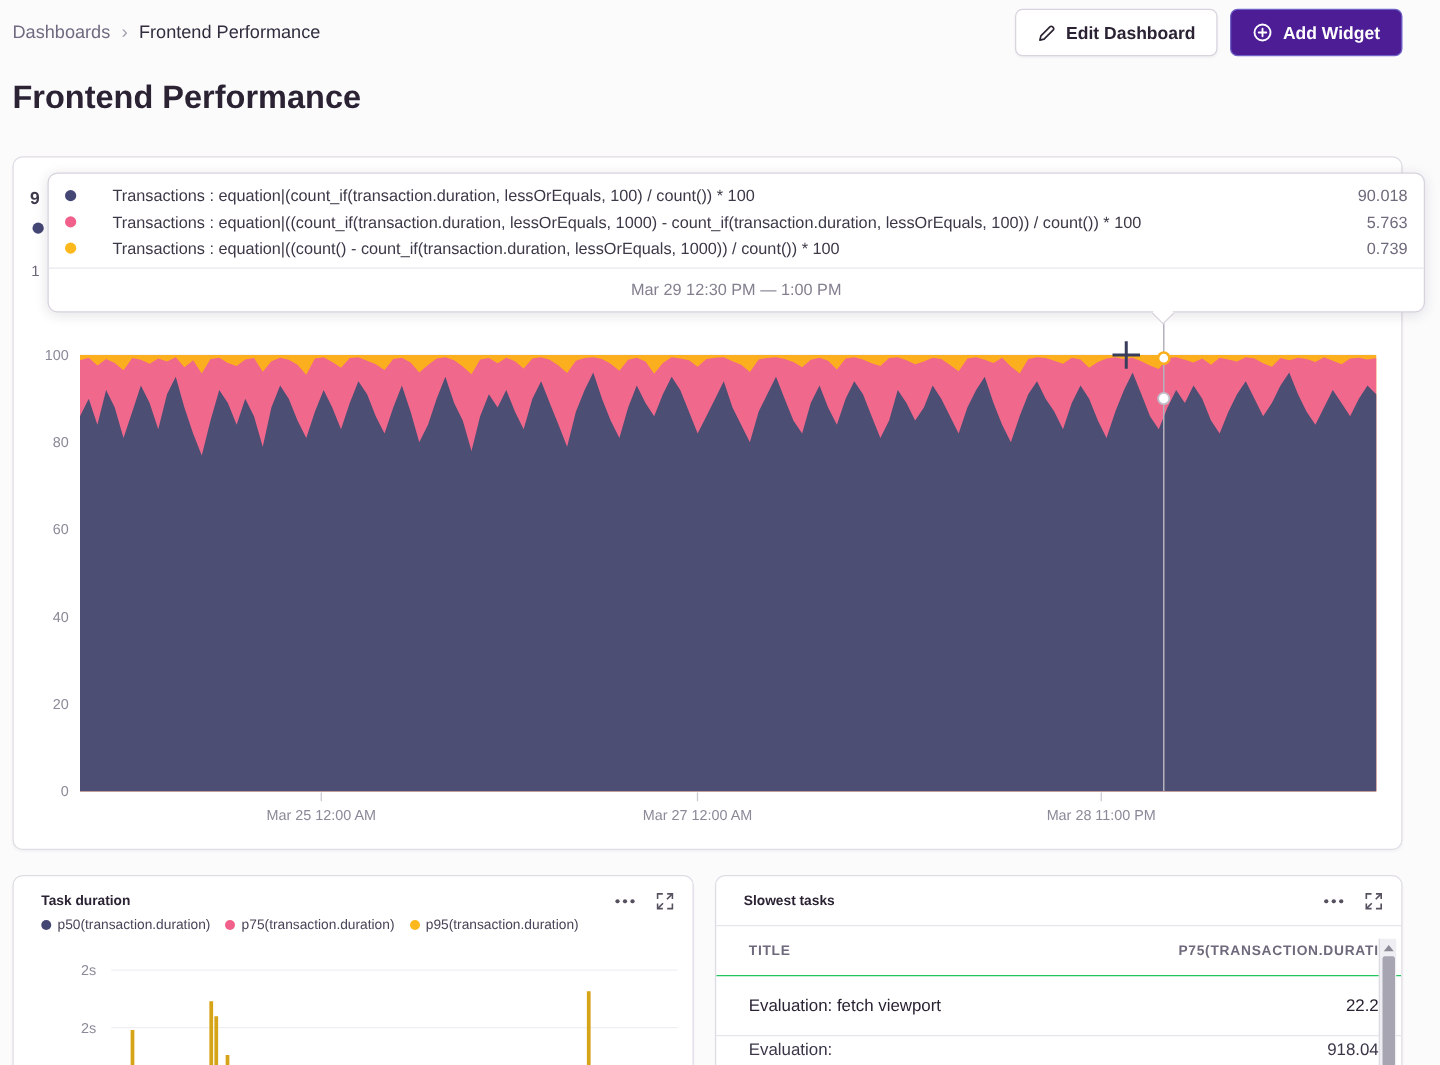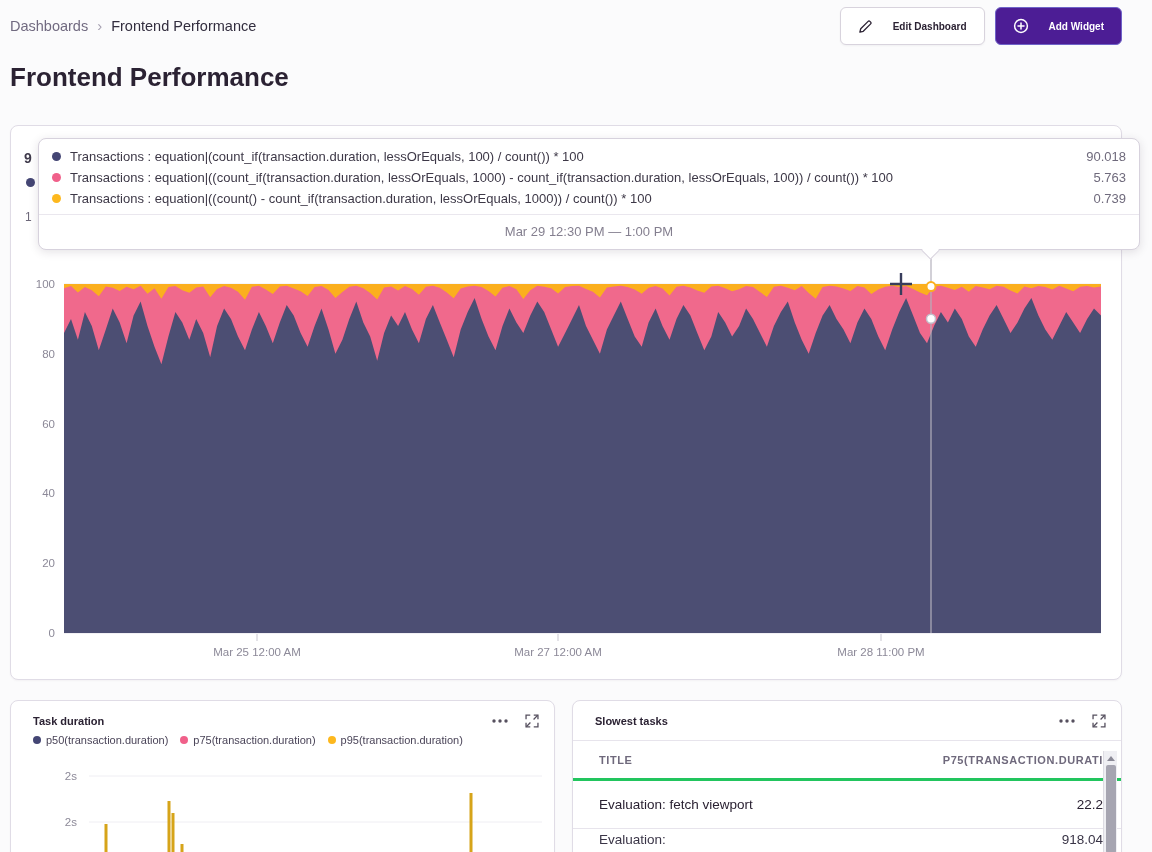--- a/index.html
+++ b/index.html
@@ -9,22 +9,22 @@
     background:#fbfbfc; color:#2b2233; position:relative;
   }
   .page { position:relative; width:1152px; height:852px; }
 
   
   .breadcrumb { position:absolute; left:10px; top:17px; font-size:14.5px; display:flex; gap:9px; align-items:center; }
   .crumb-link { color:#716a80; cursor:pointer; }
   .crumb-sep { color:#a59fb0; font-size:15px; }
   .crumb-current { color:#322d3e; }
   .topbar-buttons { position:absolute; right:30px; top:7px; display:flex; gap:10px; }
-  .btn { display:flex; align-items:center; gap:20px; height:38px; padding:0 17px;
-         border-radius:6px; font-size:10px; font-weight:700; cursor:pointer; }
+  .btn { display:flex; align-items:center; gap:8px; height:38px; padding:0 17px;
+         border-radius:6px; font-size:14px; font-weight:700; cursor:pointer; }
   .btn-default { background:#fff; border:1px solid #d8d3dd; color:#2b2233;
                  box-shadow:0 1px 2px rgba(43,34,51,.05); }
   .btn-primary { background:#4c1d95; border:1px solid #6f63c8; color:#fff; }
 
   .page-title { position:absolute; left:10px; top:62px; font-size:26px; font-weight:700; color:#2b2233; }
 
   
   .card { position:absolute; background:#fff; border:1px solid #e0dce6; border-radius:8px;
           box-shadow:0 1px 2px rgba(43,34,51,.04); }
   .card-main { left:10px; top:125px; width:1112px; height:555px; }
@@ -39,21 +39,21 @@
 
   .main-chart-svg { position:absolute; left:0; top:0; }
 
   
   .tooltip { position:absolute; left:38px; top:138px; width:1102px; z-index:20;
              background:#fff; border:1px solid #d7d2dd; border-radius:8px;
              box-shadow:0 2px 10px rgba(43,34,51,.13); }
   .tt-rows { padding:7px 0 5px; }
   .tt-row { display:flex; align-items:center; gap:9px; padding:3px 13px; font-size:13px; }
   .tt-dot { width:9px; height:9px; border-radius:50%; flex:none; }
-  .tt-label { color:#3d3847; white-space:nowrap; }
+  .tt-label { color:#3d3847; white-space:nowrap;margin-left:20px; }
   .tt-spacer { flex:1; }
   .tt-value { color:#6f6a7c; white-space:nowrap; }
   .tt-footer { border-top:1px solid #eae7ee; text-align:center; padding:9px 0 10px;
                font-size:13px; color:#847f8f; }
   .tt-caret { position:absolute; bottom:-7.5px; left:885px; width:13px; height:13px;
               background:#fff; transform:rotate(45deg);
               border-right:1px solid #d7d2dd; border-bottom:1px solid #d7d2dd; }
 
   
   .widget-head { display:flex; align-items:center; padding:13px 15px 0 22px; }
@@ -64,21 +64,21 @@
   .legend-item { display:flex; align-items:center; gap:5px; font-size:11px; color:#4a4458; }
   .legend-dot { width:8px; height:8px; border-radius:50%; }
 
   .task-chart { position:absolute; left:0; top:58px; }
 
   
   .slow-divider { border-top:1px solid #e7e4ec; margin-top:12px; }
   .slow-table { position:relative; }
   .slow-header { display:flex; align-items:center; height:40px; padding:0 18px 0 26px;
                  font-size:11px; font-weight:700; letter-spacing:.6px; color:#6f697c;
-                 border-bottom:3px solid #22c55e; text-transform:uppercase; }
+                 border-bottom:1px solid #22c55e; text-transform:uppercase; }
   .slow-header .col-val { margin-left:auto; }
   .slow-row { display:flex; align-items:center; height:48px; padding:0 18px 0 26px;
               font-size:13.5px; color:#2b2233; border-bottom:1px solid #e7e4ec; }
   .slow-row .cell-val { margin-left:auto; }
   .slow-row-partial { height:48px; align-items:flex-start; padding-top:3px; border-bottom:none; color:#3a3547; }
 
   .scrollbar { position:absolute; right:4px; top:50px; width:14px; height:102px;
                background:#efeff3; border-left:1px solid #dddce3; z-index:3; }
   .scroll-arrow { width:0; height:0; margin:5px auto 4px; border-left:4px solid transparent;
                   border-right:4px solid transparent; border-bottom:5px solid #8b8a97; }

